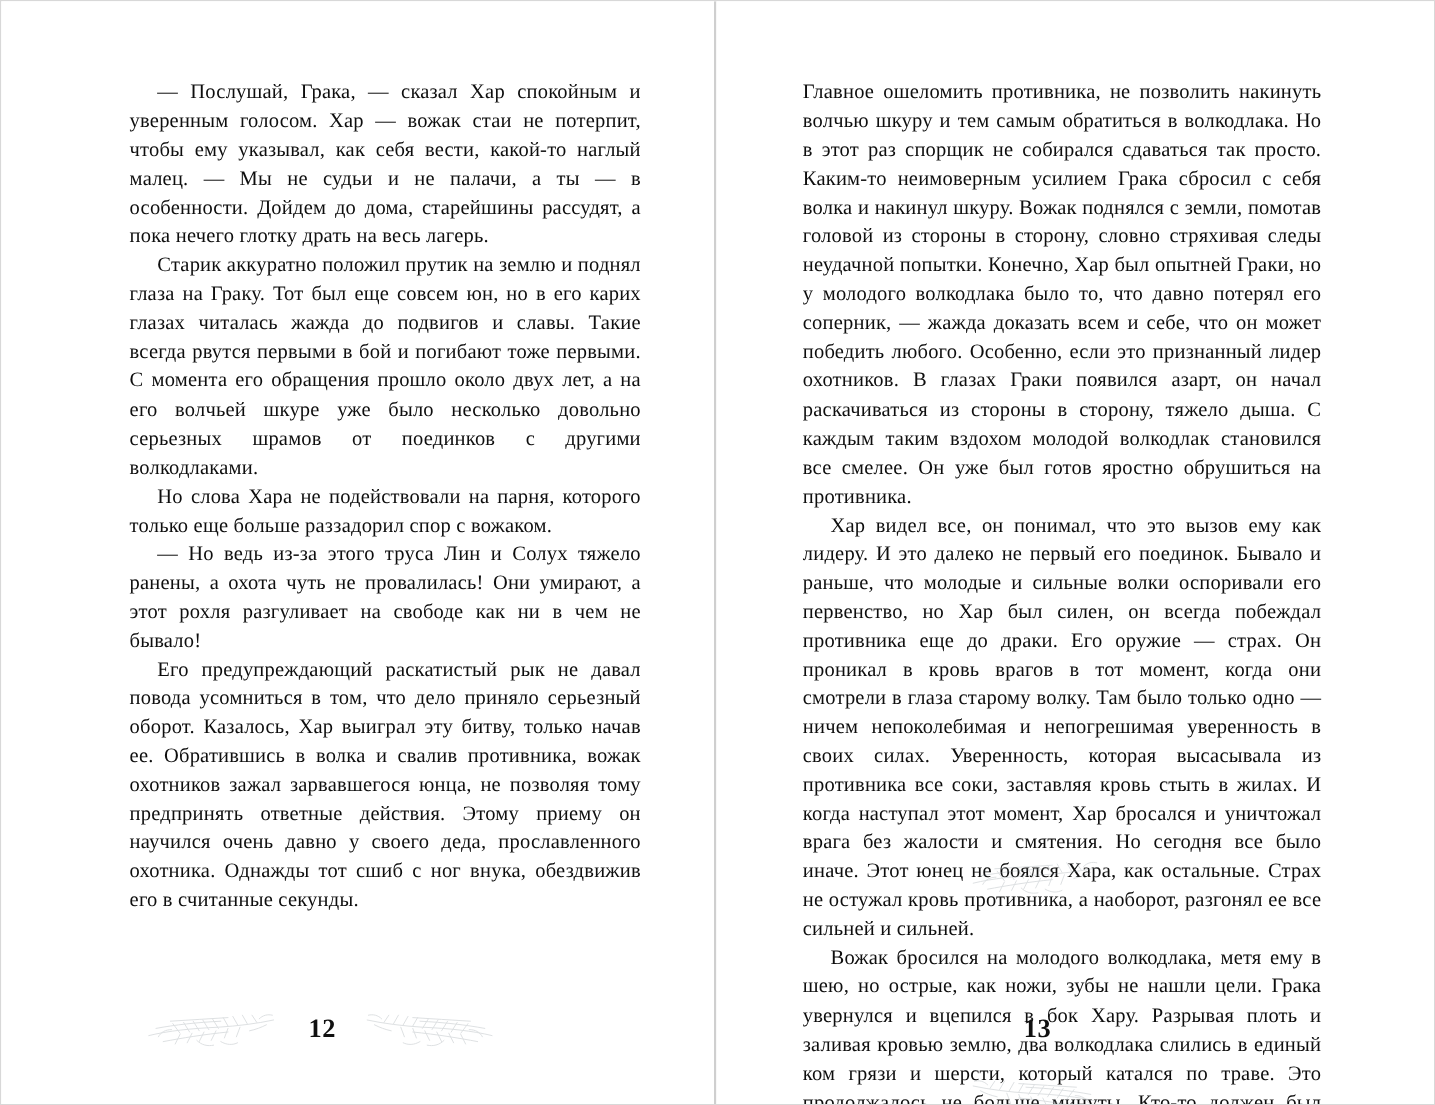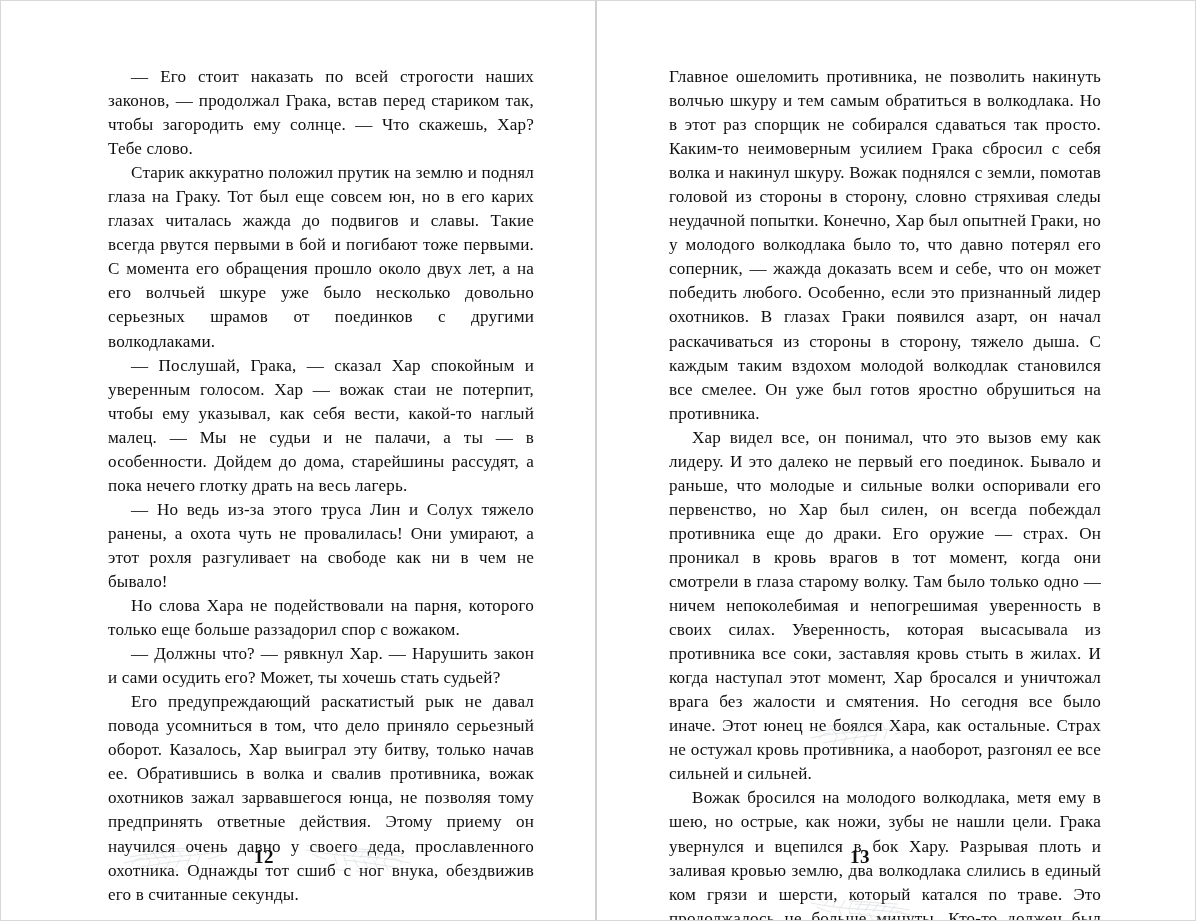--- a/index.html
+++ b/index.html
@@ -98,42 +98,40 @@
   .ornament {
     width: 112px;
     height: 40px;
     opacity: 0.30;
     flex: 0 0 112px;
   }
   .ornament.flip { transform: scaleX(-1); }
 
   .folio {
     font-family: "Liberation Serif", "DejaVu Serif", serif;
-    font-size: 19px;
+    font-size: 22px;
     font-weight: bold;
     color: #101010;
     letter-spacing: 0.02em;
     min-width: 26px;
-    text-align: left;
+    text-align: right;
   }
 </style>
 </head>
 <body>
 
 <div class="spread">
 
   <div class="page page-left">
 
     <div class="textblock">
-      <p>— Его стоит наказать по всей строгости наших законов, — продолжал Грака, встав перед стариком так, чтобы загородить ему солнце. — Что скажешь, Хар? Тебе слово.</p>
+      <p>— Послушай, Грака, — сказал Хар спокойным и уверенным голосом. Хар — вожак стаи не потерпит, чтобы ему указывал, как себя вести, какой-то наглый малец. — Мы не судьи и не палачи, а ты — в особенности. Дойдем до дома, старейшины рассудят, а пока нечего глотку драть на весь лагерь.</p>
       <p>Старик аккуратно положил прутик на землю и поднял глаза на Граку. Тот был еще совсем юн, но в его карих глазах читалась жажда до подвигов и славы. Такие всегда рвутся первыми в бой и погибают тоже первыми. С момента его обращения прошло около двух лет, а на его волчьей шкуре уже было несколько довольно серьезных шрамов от поединков с другими волкодлаками.</p>
-      <p>— Послушай, Грака, — сказал Хар спокойным и уверенным голосом. Хар — вожак стаи не потерпит, чтобы ему указывал, как себя вести, какой-то наглый малец. — Мы не судьи и не палачи, а ты — в особенности. Дойдем до дома, старейшины рассудят, а пока нечего глотку драть на весь лагерь.</p>
+      <p>Но слова Хара не подействовали на парня, которого только еще больше раззадорил спор с вожаком.</p>
       <p>— Но ведь из-за этого труса Лин и Солух тяжело ранены, а охота чуть не провалилась! Они умирают, а этот рохля разгуливает на свободе как ни в чем не бывало!</p>
-      <p>Но слова Хара не подействовали на парня, которого только еще больше раззадорил спор с вожаком.</p>
-      <p>— Должны что? — рявкнул Хар. — Нарушить закон и сами осудить его? Может, ты хочешь стать судьей?</p>
       <p>Его предупреждающий раскатистый рык не давал повода усомниться в том, что дело приняло серьезный оборот. Казалось, Хар выиграл эту битву, только начав ее. Обратившись в волка и свалив противника, вожак охотников зажал зарвавшегося юнца, не позволяя тому предпринять ответные действия. Этому приему он научился очень давно у своего деда, прославленного охотника. Однажды тот сшиб с ног внука, обездвижив его в считанные секунды.</p>
     </div>
 
     <div class="footer">
       <span class="ornament">
         <svg viewBox="0 0 112 40" width="112" height="40" aria-hidden="true">
           <g fill="none" stroke="#8d969d" stroke-width="0.8" stroke-linecap="round">
             <path d="M4 26 C20 22 40 20 62 19 C78 18 94 16 108 13"></path>
             <path d="M10 20 C26 17 44 15 64 14"></path>
             <path d="M16 31 C32 28 50 25 70 23"></path>

